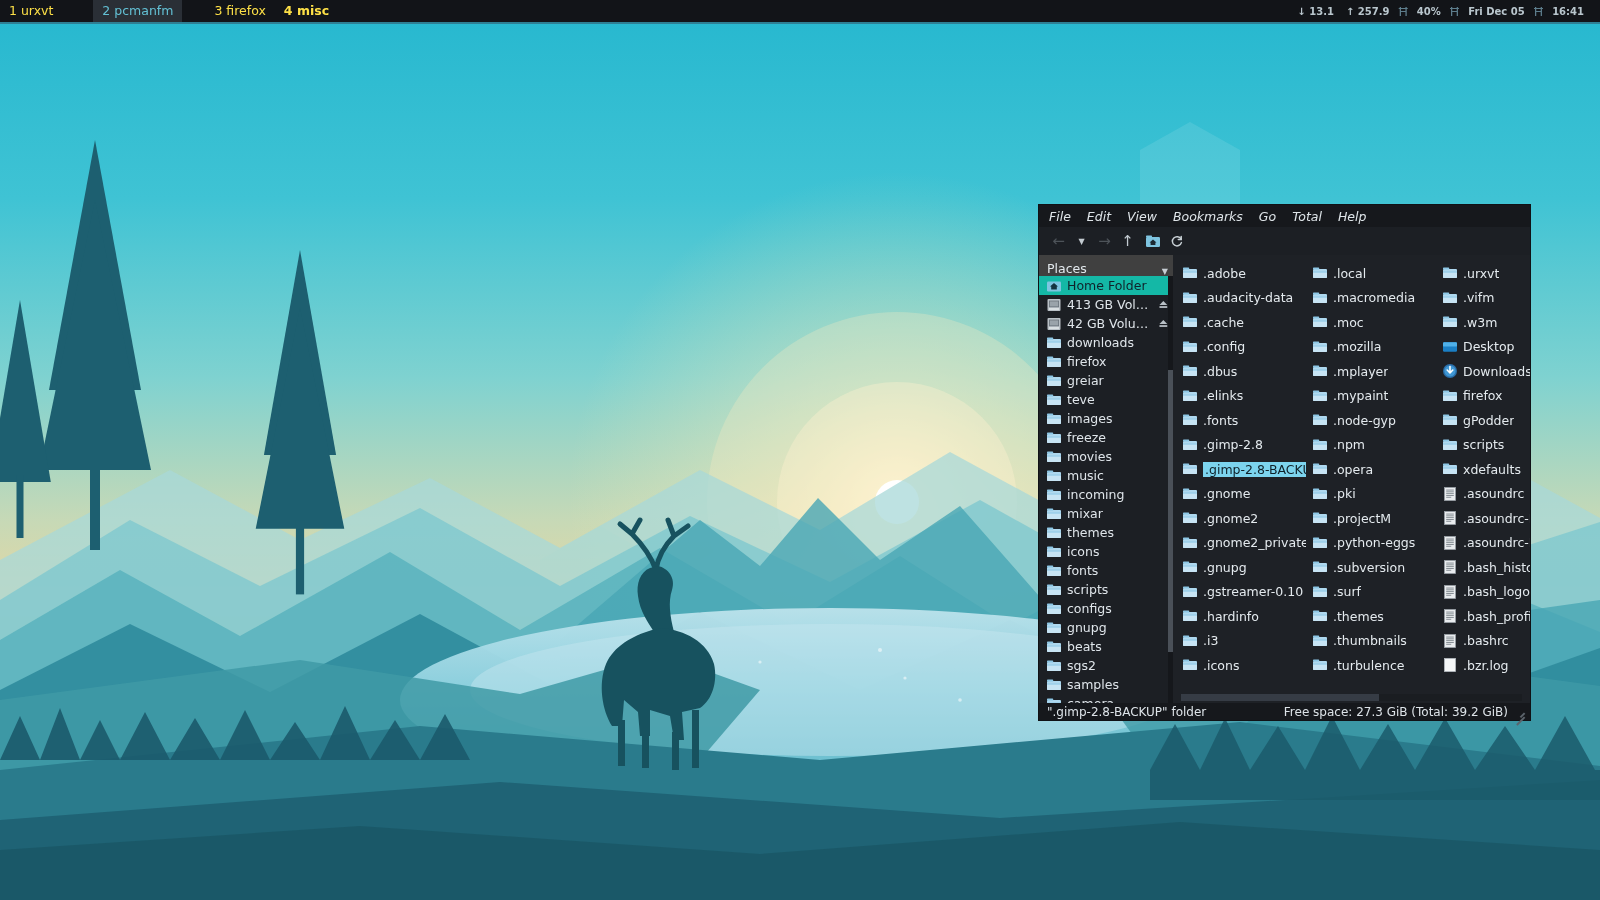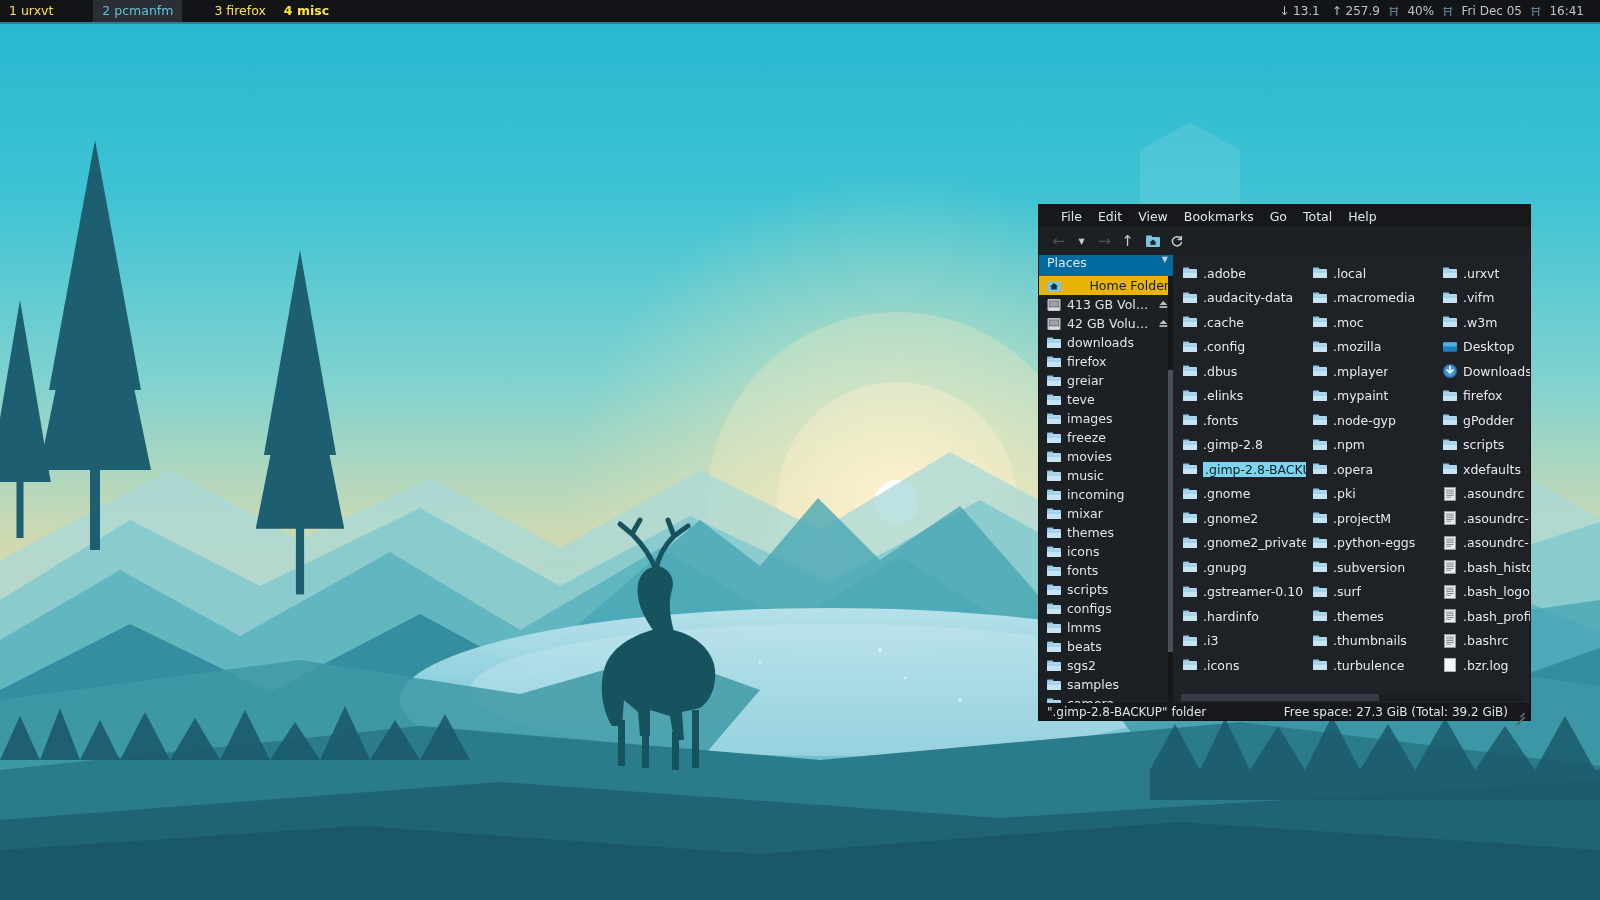--- a/index.html
+++ b/index.html
@@ -23,36 +23,36 @@
   }
   #statusbar::after{
     content:""; position:absolute; left:0; right:0; bottom:-2px; height:2px;
     background:#2e7f94;
   }
   .ws {
     padding: 2px 9px 3px 9px; color: #fde047; line-height: 17px; white-space: nowrap;
   }
   .ws.focused { background: #2a2f36; color: #63c0d4; }
   #statusbar .right { margin-left: auto; display: flex; align-items: center; padding-right: 10px; gap: 0; }
-  #statusbar .right .seg { color: #b9c6cd; padding: 0 6px; white-space: nowrap; font-size: 12px; }
+  #statusbar .right .seg { color: #b9c6cd; padding: 0 6px; white-space: nowrap; font-size: 10px; font-weight: bold; }
   #statusbar .right .sep { color: #5d7d8c; font-size: 12.5px; padding: 0 2px; }
 
   
   #fm {
     position: absolute; left: 1039px; top: 205px; width: 491px; height: 515px;
     background: #1c1f24; z-index: 40;
     box-shadow: 0 0 0 1px #101216;
     display: flex; flex-direction: column;
     color: #d7dde1;
     font-size: 12.5px;
   }
   
   #menubar {
     height: 22px; background: #16181c; display: flex; align-items: center;
-    padding-left: 14px; gap: 0;
+    padding-left: 2px; gap: 0; font-style: italic;
   }
   #menubar .mi { padding: 2px 8px; color: #dfe5e9; font-size: 12.5px; cursor: default; }
 
   
   #toolbar {
     height: 28px; background: #1c1f24; display: flex; align-items: center;
     padding: 0 8px 0 10px; gap: 4px;
   }
   .tb-btn { width: 19px; height: 20px; display: flex; align-items: center; justify-content: center; }
   .tb-btn svg { display:block; }
@@ -67,29 +67,29 @@
   }
   #homeicon { margin-left: 2px; margin-right: 2px; }
   #reload { width: 18px; display:flex; align-items:center; justify-content:center; color:#c9d1d6; font-size: 13px; }
 
   
   #fmbody { flex: 1; display: flex; min-height: 0; background: #1c1f24; }
 
   
   #places { width: 134px; background: #1c1f24; display: flex; flex-direction: column; min-height: 0; }
   #places-head {
-    height: 21px; background: #0369a1; display: flex; align-items: flex-start;
+    height: 21px; background: #404040; display: flex; align-items: flex-end;
     justify-content: space-between; padding: 0 5px 0 8px; color: #e2e8ec; font-size: 12.5px;
   }
   #places-list { flex: 1; overflow: hidden; position: relative; }
   .place {
     height: 19px; display: flex; align-items: center; gap: 5px; padding: 0 4px 0 7px;
     color: #dfe5ea; font-size: 12.5px; white-space: nowrap;
   }
-  .place.sel { background: #eab308; color: #10222a; justify-content: space-between; }
+  .place.sel { background: #14b8a6; color: #10222a; }
   .place .nm { overflow: hidden; text-overflow: ellipsis; }
   .place .eject { margin-left: auto; }
   #places-scroll {
     position: absolute; right: 0; top: 0; width: 5px; height: 100%;
     background: #15171b;
   }
   #places-thumb { position: absolute; right: 0; top: 22%; width: 5px; height: 66%; background: #4a5058; }
 
   
   #filepane { flex: 1; background: #1e2126; position: relative; display: flex; flex-direction: column; min-width: 0; }
@@ -468,21 +468,21 @@
                 </svg>
                 <span class="nm">configs</span>
               </div>
               <div class="place">
                 <svg width="16" height="16" viewBox="0 0 16 16" class="ico">
                   <rect x="1" y="4" width="14" height="9" rx="1" fill="#aed8ef"></rect>
                   <rect x="1" y="2.6" width="6.2" height="2" rx="0.7" fill="#8cc6e4"></rect>
                   <rect x="1" y="5.6" width="14" height="7.4" rx="1" fill="#c7e4f4"></rect>
                   <rect x="1" y="5.6" width="14" height="2.2" fill="#9fd0ea"></rect>
                 </svg>
-                <span class="nm">lmms</span>
+                <span class="nm">gnupg</span>
               </div>
               <div class="place">
                 <svg width="16" height="16" viewBox="0 0 16 16" class="ico">
                   <rect x="1" y="4" width="14" height="9" rx="1" fill="#aed8ef"></rect>
                   <rect x="1" y="2.6" width="6.2" height="2" rx="0.7" fill="#8cc6e4"></rect>
                   <rect x="1" y="5.6" width="14" height="7.4" rx="1" fill="#c7e4f4"></rect>
                   <rect x="1" y="5.6" width="14" height="2.2" fill="#9fd0ea"></rect>
                 </svg>
                 <span class="nm">beats</span>
               </div>

